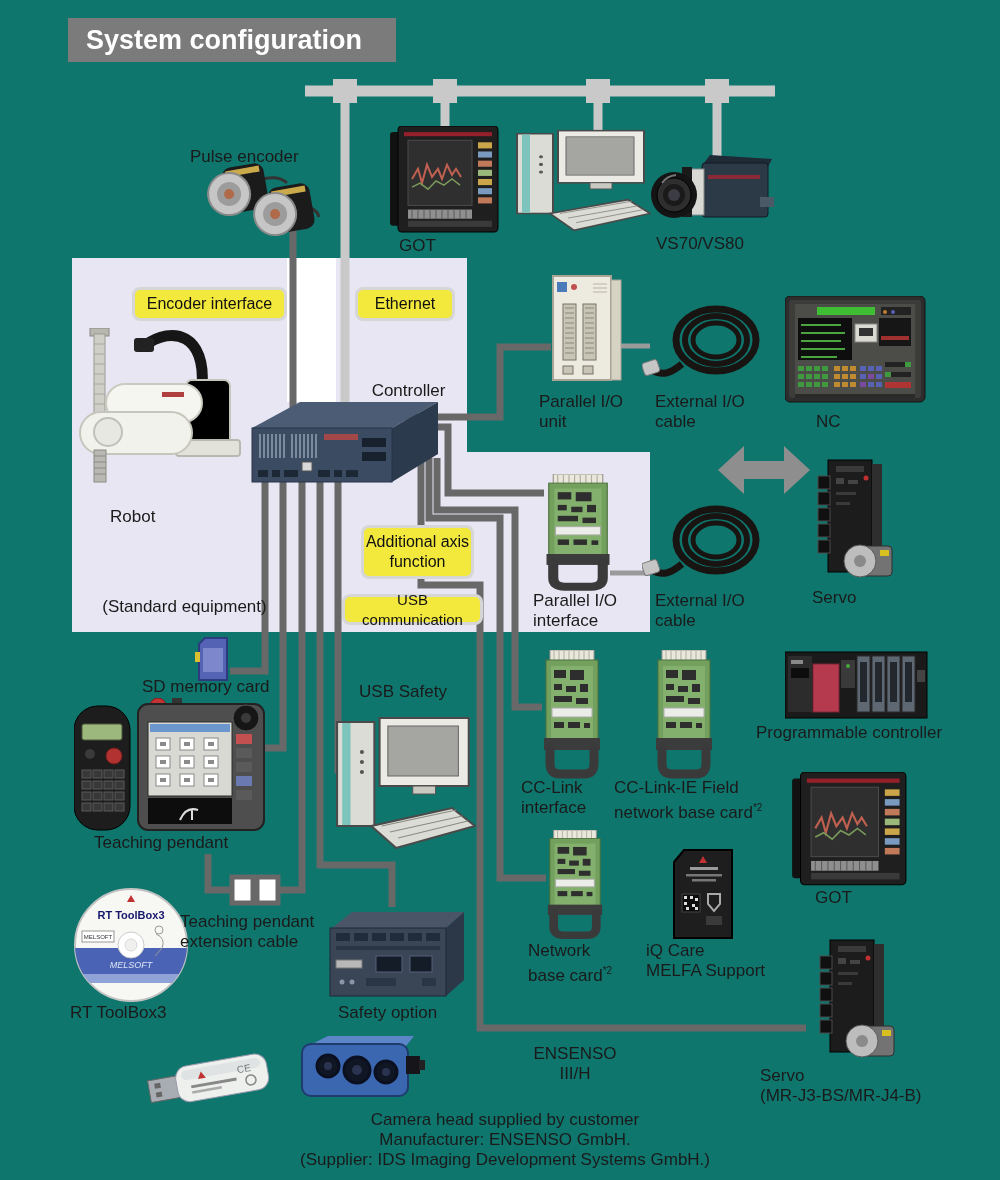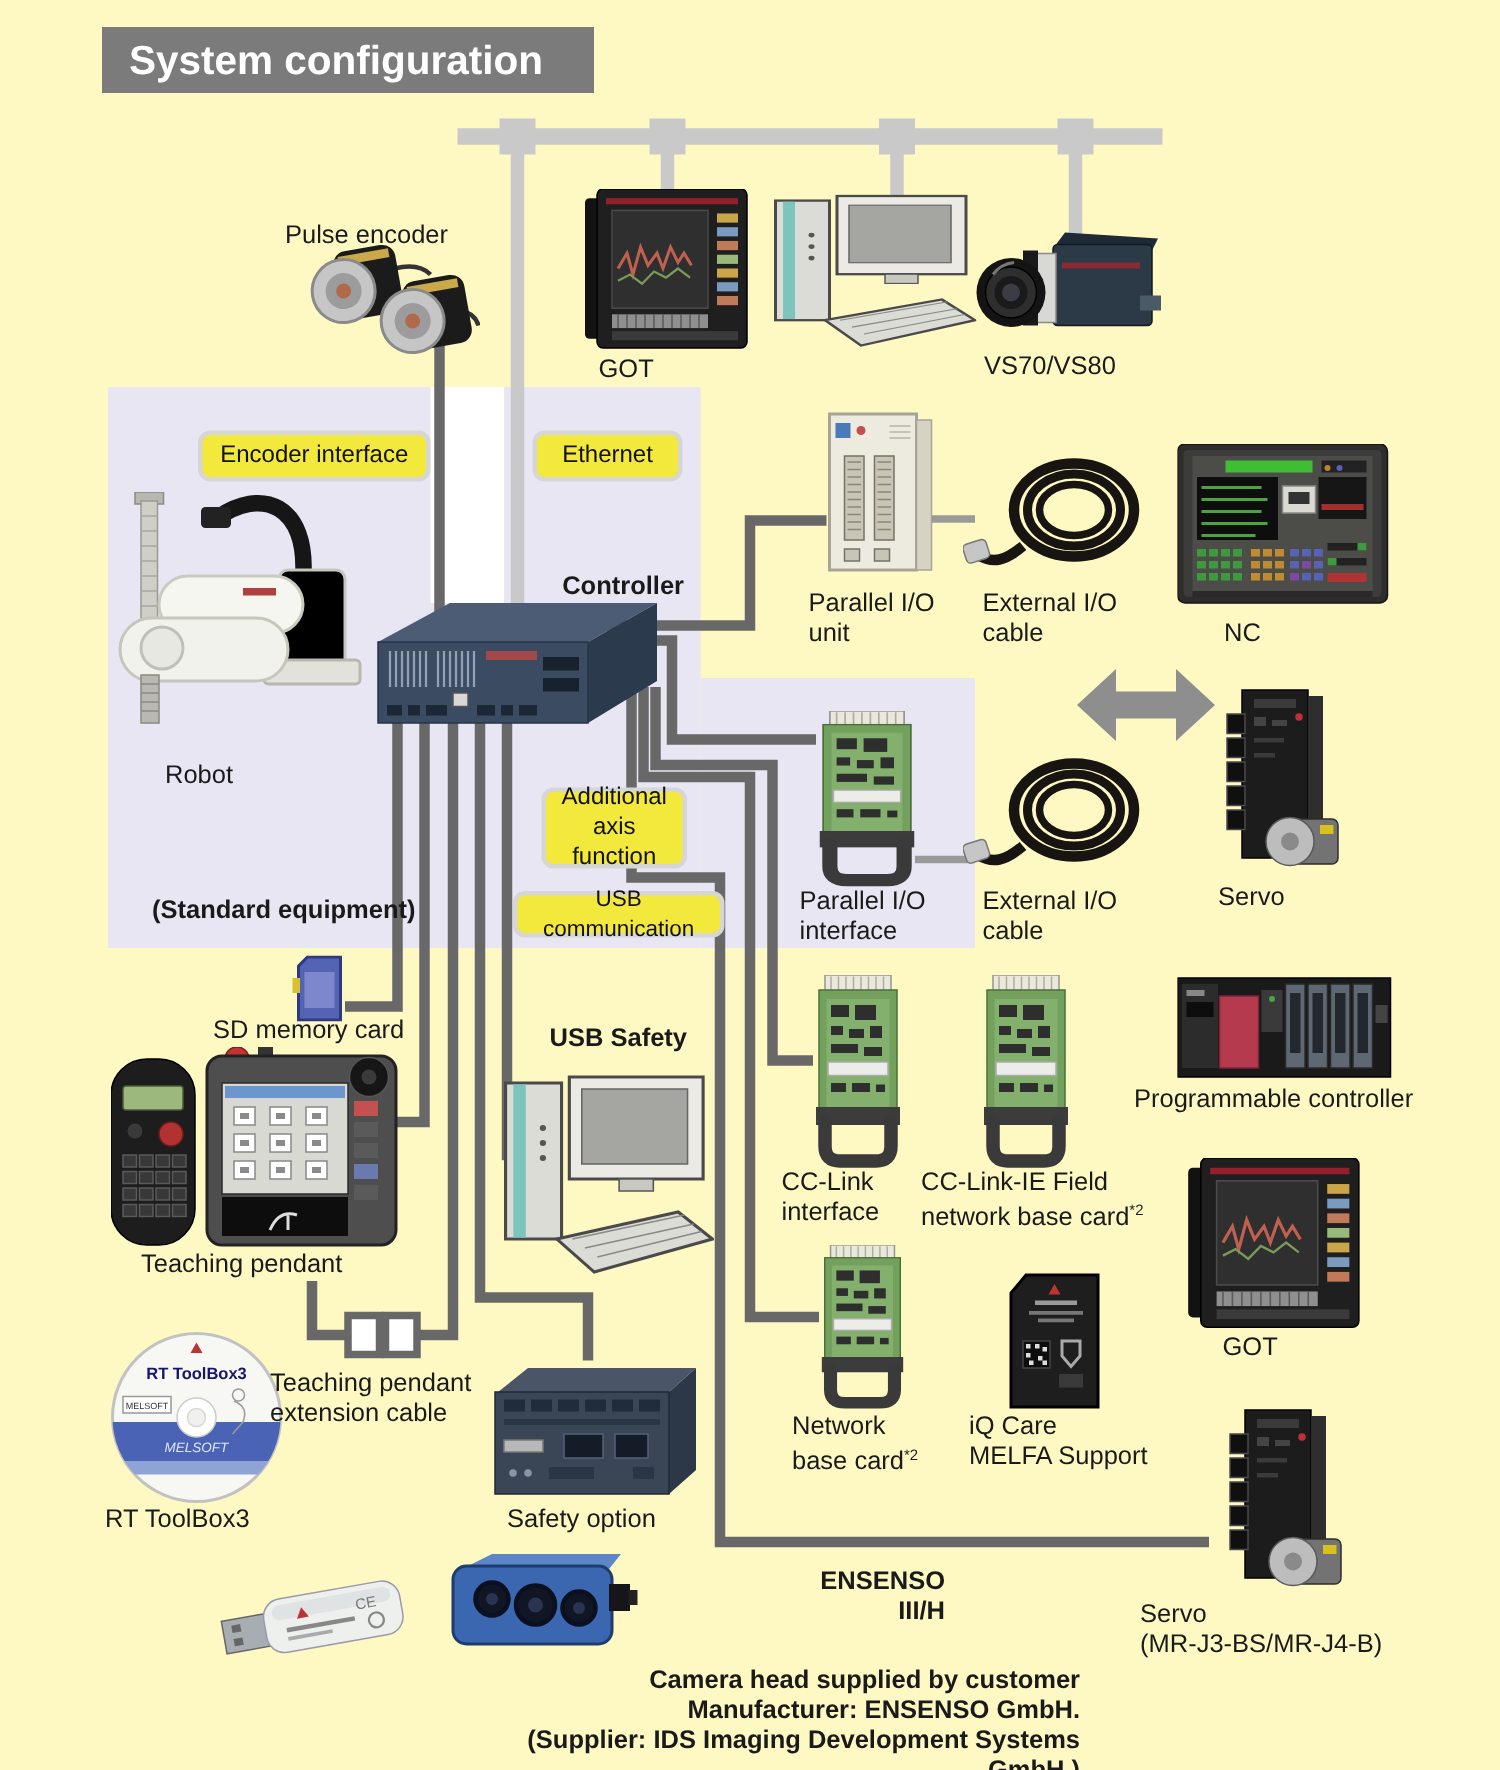--- a/index.html
+++ b/index.html
@@ -1,28 +1,28 @@
 <!DOCTYPE html>
 <html><head>
 <meta charset="utf-8">
 <style>
   html,body{margin:0;padding:0;background:#fff;}
-  .canvas{position:relative;width:1000px;height:1180px;background:#fef9c3;
+  .canvas{position:relative;width:1000px;height:1180px;background:#0f766e;
           font-family:"Liberation Sans", sans-serif;overflow:hidden;color:#1a1a1a;}
   .header{position:absolute;left:68px;top:18px;width:310px;height:44px;background:#7b7b7b;
           color:#fff;font-size:27px;font-weight:bold;line-height:44px;padding-left:18px;}
   .panel{position:absolute;background:#e9e6f4;}
   .panel-a{left:72px;top:258px;width:395px;height:374px;}
   .panel-b{left:467px;top:452px;width:183px;height:180px;}
   .gap{position:absolute;left:287px;top:258px;width:49px;height:144px;background:#ffffff;}
   .wires{position:absolute;left:0;top:0;}
   .comp{position:absolute;}
   .comp svg{display:block;width:100%;height:100%;}
   .lbl{position:absolute;font-size:17px;line-height:20px;text-align:left;white-space:pre-line;}
-  .lbl.left{text-align:right;font-weight:bold;}
+  .lbl.left{text-align:center;}
   .tag{position:absolute;background:#f2e93c;border:3px solid #d6d6d6;border-radius:8px;
        box-sizing:border-box;font-size:16px;line-height:20px;text-align:center;color:#111;
        white-space:pre-line;display:flex;align-items:center;justify-content:center;}
   sup{font-size:10px;}
 </style>
 </head>
 <body>
 
 <div class="canvas">
 
@@ -589,21 +589,21 @@
         <circle cx="63" cy="36" r="5" fill="#2a3450"></circle>
       <circle cx="92" cy="38" r="11" fill="#101624" stroke="#0a1020" stroke-width="3"></circle>
         <circle cx="92" cy="38" r="4" fill="#2a3450"></circle>
       <rect x="112" y="22" width="14" height="18" fill="#16161a"></rect>
       <rect x="125" y="26" width="6" height="10" fill="#222"></rect>
     </svg>
   </div>
 
   <div class="tag" style="left:132px;top:287px;width:155px;height:34px">Encoder interface</div>
   <div class="tag" style="left:355px;top:287px;width:100px;height:34px">Ethernet</div>
-  <div class="tag" style="left:361px;top:525px;width:97px;height:54px">Additional axis
+  <div class="tag" style="left:361px;top:525px;width:113px;height:54px">Additional axis
 function</div>
   <div class="tag" style="left:342px;top:594px;width:141px;height:31px;font-size:15px">USB communication</div>
 
   <div class="lbl" style="left:190px;top:147px;width:150px">Pulse encoder</div>
   <div class="lbl" style="left:399px;top:236px;width:90px">GOT</div>
   <div class="lbl" style="left:656px;top:234px;width:120px">VS70/VS80</div>
   <div class="lbl left" style="left:361px;top:381px;width:95px">Controller</div>
   <div class="lbl" style="left:110px;top:507px;width:100px">Robot</div>
   <div class="lbl left" style="left:92px;top:597px;width:185px">(Standard equipment)</div>
   <div class="lbl" style="left:539px;top:392px;width:100px">Parallel I/O

